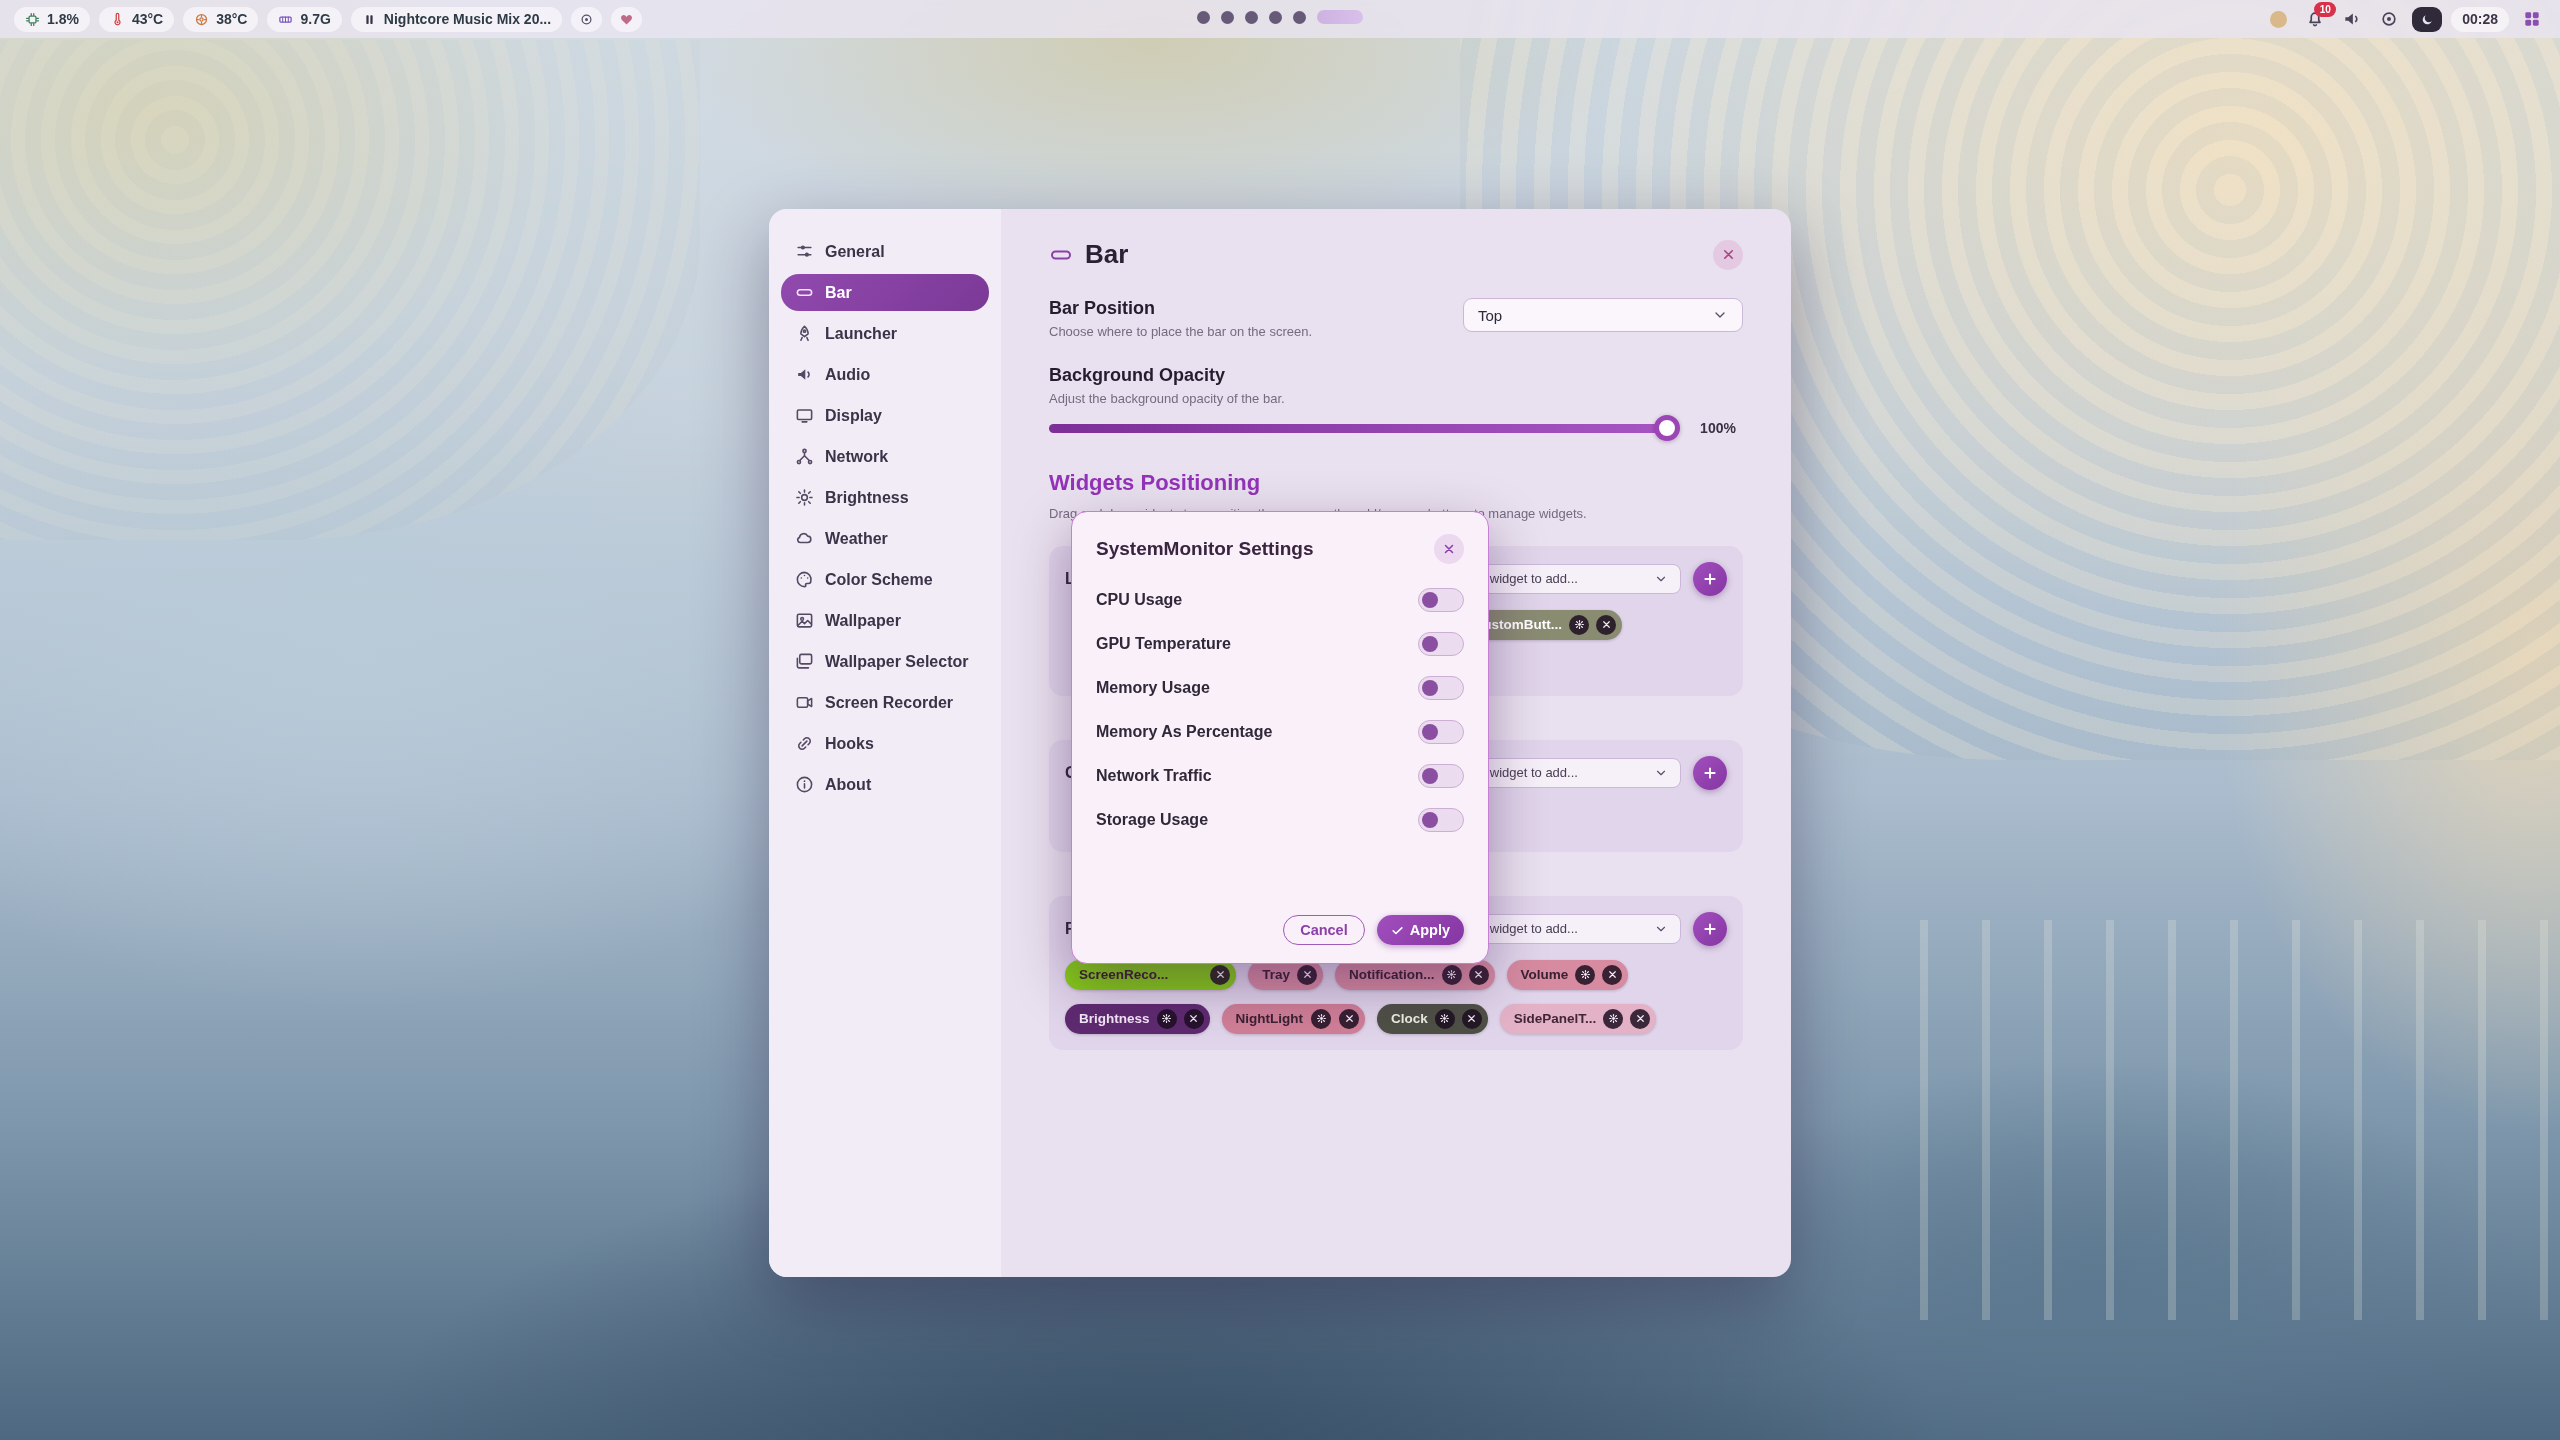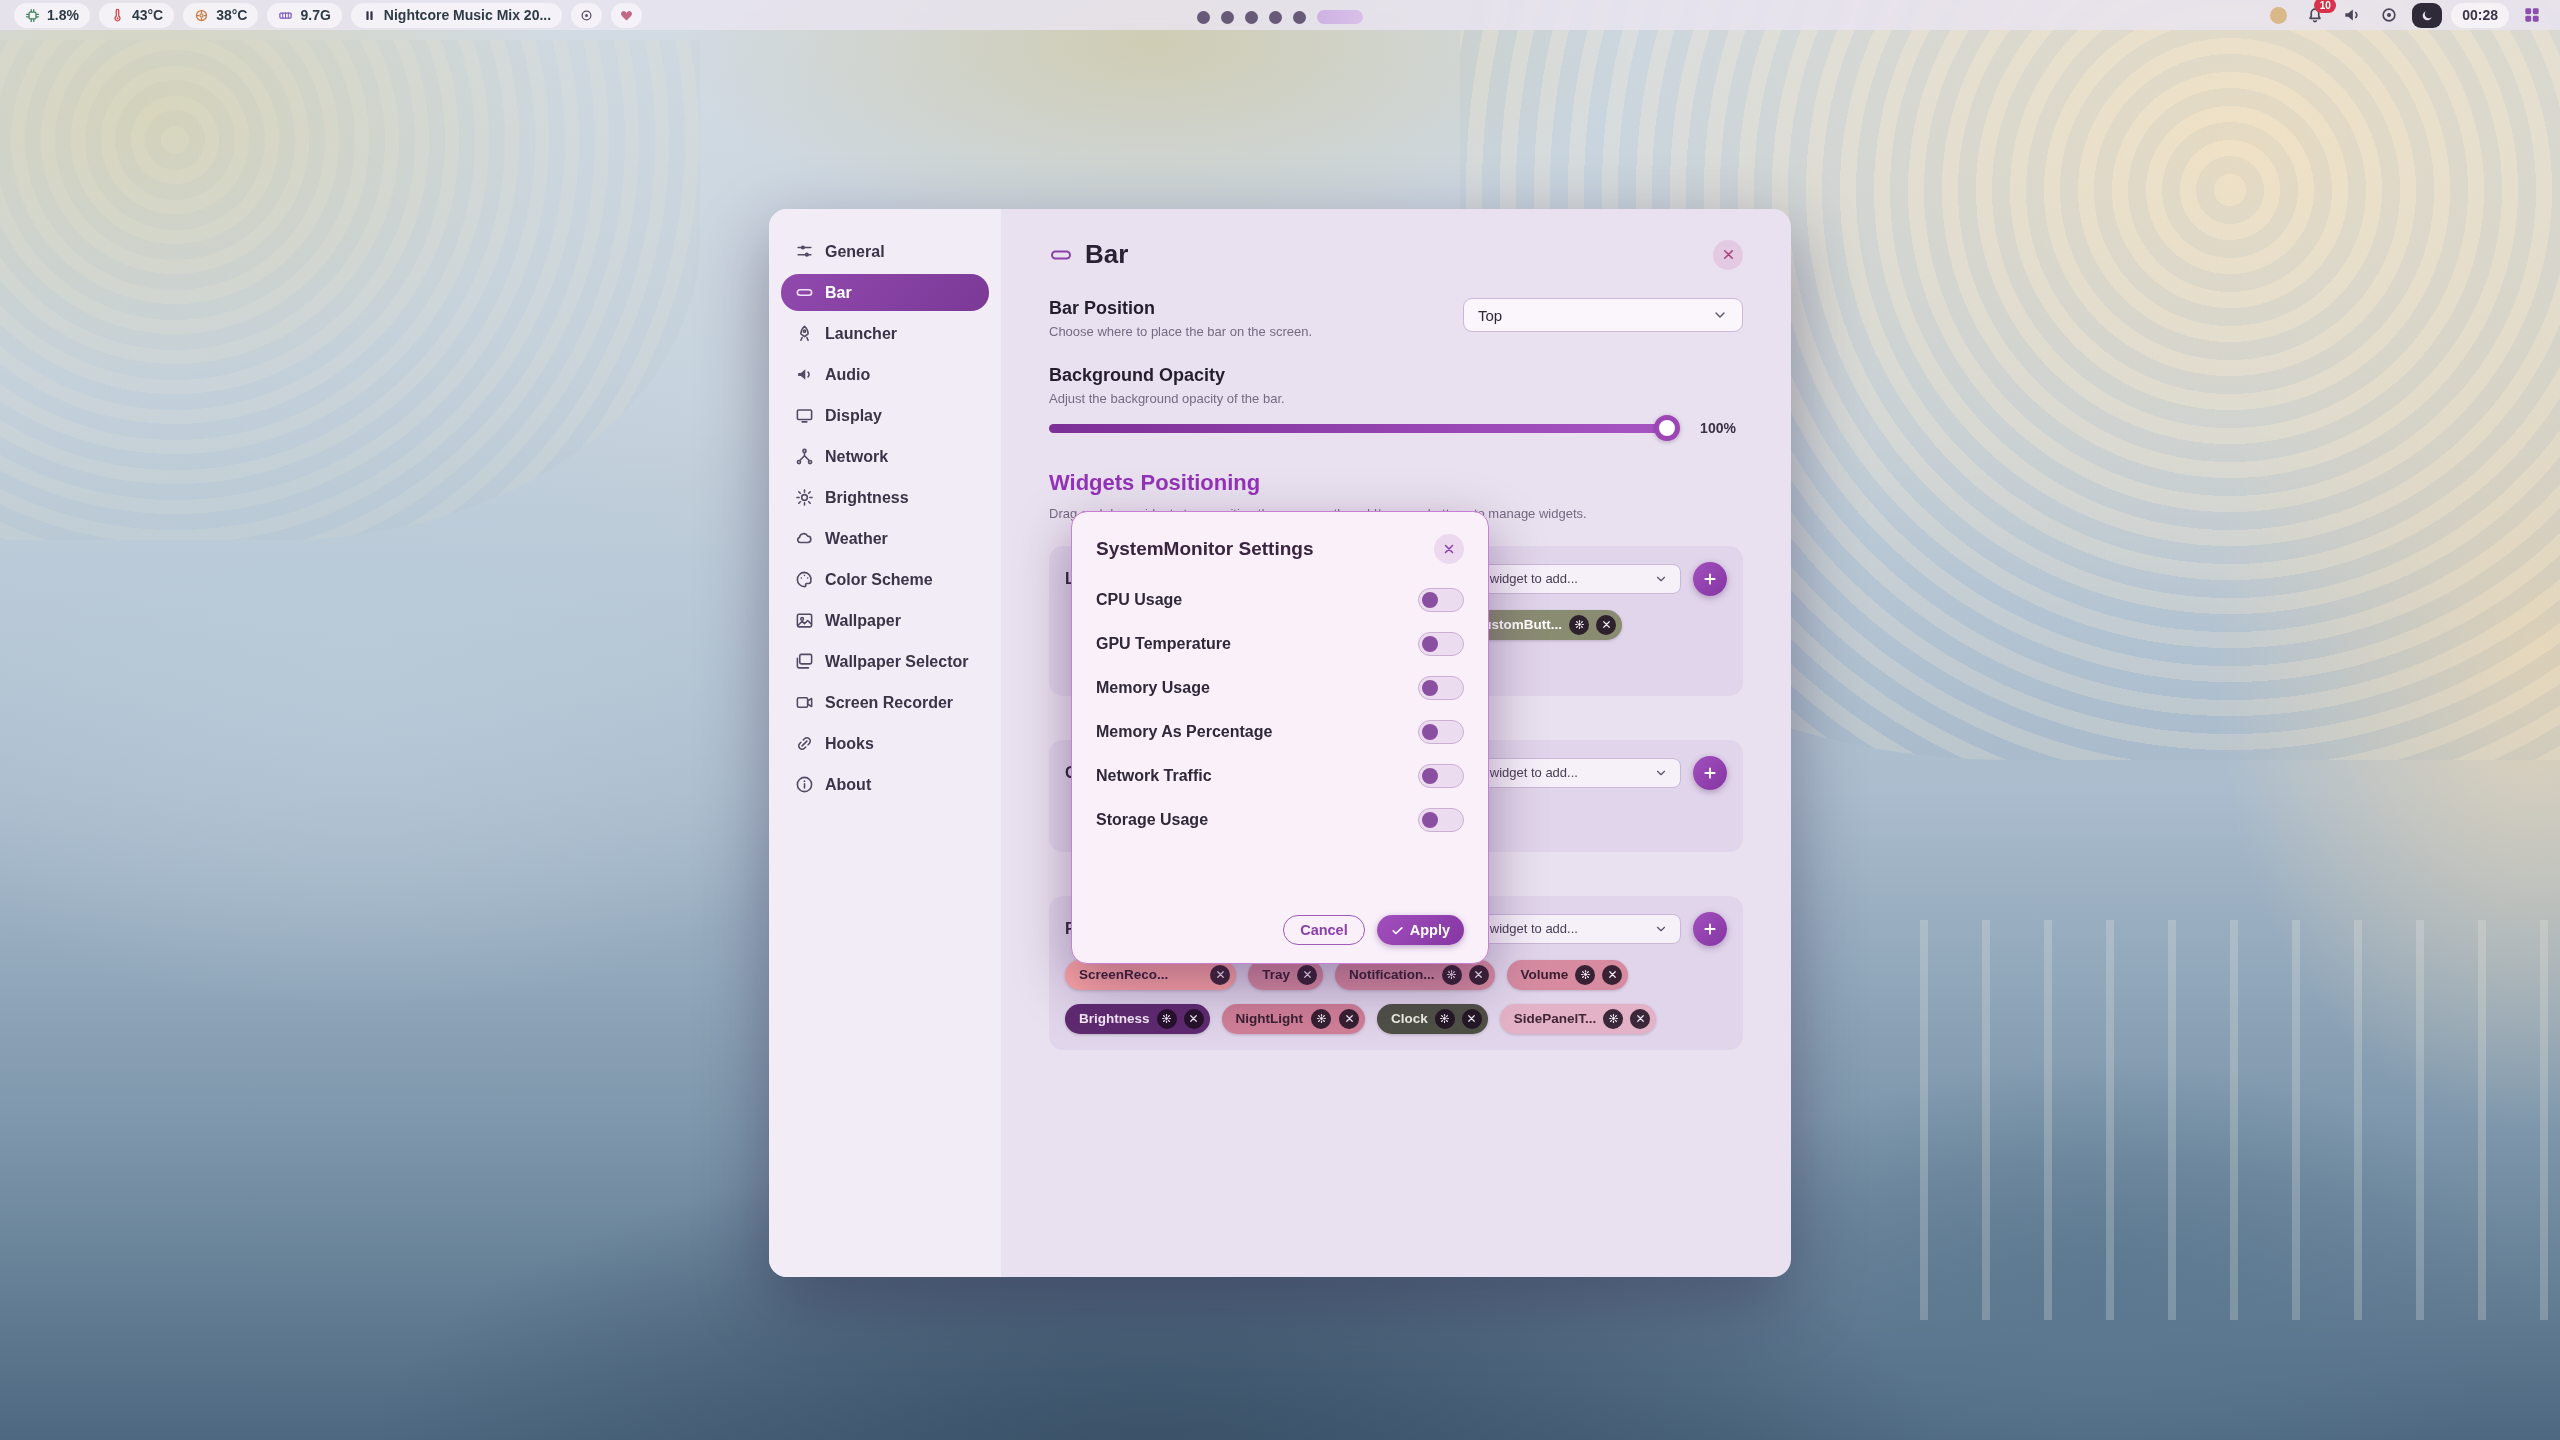--- a/index.html
+++ b/index.html
@@ -18,21 +18,21 @@
       radial-gradient(ellipse 640px 360px at 82% 90%, rgba(91,120,144,.9) 0%, rgba(91,120,144,0) 66%),
       linear-gradient(180deg,#d3dce4 0%,#c6d2dd 30%,#aabccd 55%,#7e97ac 78%,#4d6880 100%);}
   .wp-texture{position:absolute;right:0;top:0;width:1100px;height:760px;opacity:.28;border-radius:0 0 0 50%;
     background:repeating-radial-gradient(circle at 70% 25%, rgba(245,230,200,.7) 0 16px, rgba(120,150,170,.25) 16px 34px);}
   .wp-texture2{position:absolute;left:0;top:40px;width:700px;height:500px;opacity:.2;border-radius:0 0 60% 0;
     background:repeating-radial-gradient(circle at 25% 20%, rgba(225,220,190,.7) 0 14px, rgba(140,160,150,.25) 14px 30px);}
   .wp-railing{position:absolute;right:0;bottom:120px;width:640px;height:400px;opacity:.45;
     background:repeating-linear-gradient(90deg, rgba(235,235,225,.55) 0 8px, rgba(235,235,225,0) 8px 62px);}
 
   
-  .topbar{position:absolute;top:0;left:0;right:0;height:30px;display:flex;align-items:center;
+  .topbar{position:absolute;top:0;left:0;right:0;height:38px;display:flex;align-items:center;
     justify-content:space-between;padding:0 14px;box-sizing:border-box;
     background:rgba(233,228,240,.82);backdrop-filter:blur(4px);z-index:40;}
   .tb-group{display:flex;align-items:center;gap:9px;}
   .tb-pill{display:flex;align-items:center;gap:7px;height:25px;padding:0 11px;border-radius:13px;
     background:rgba(255,255,255,.55);font-size:14px;color:#2e3b46;font-weight:600;}
   .tb-pill .ic{width:15px;height:15px;display:inline-flex;}
   .tb-pill .ic svg{width:100%;height:100%;}
   .tb-small{padding:0 8px;}
   .ws{position:absolute;left:50%;top:0;height:34px;transform:translateX(-50%);display:flex;align-items:center;gap:11px;}
   .ws-dot{width:13px;height:13px;border-radius:50%;background:#675a79;}
@@ -541,21 +541,21 @@
                 <button class="plus-btn">
                   <span style="display:inline-flex;width:16px;height:16px;">
                     <svg viewBox="0 0 24 24" fill="none" stroke="currentColor" stroke-width="2" stroke-linecap="round" stroke-linejoin="round">
                       <path d="M12 5v14M5 12h14" stroke-width="2.8"></path>
                     </svg>
                   </span>
                 </button>
               </div>
             </div>
           <div class="chip-row">
-              <span class="chip" style="background: #fca5a5; color: rgb(58, 33, 50); gap: 42px;">
+              <span class="chip" style="background: #84cc16; color: rgb(58, 33, 50); gap: 42px;">
             <span class="chip-label">ScreenReco...</span>
 
             <span class="chip-btn">
               <span style="display:inline-flex;width:11px;height:11px;">
                     <svg viewBox="0 0 24 24" fill="none" stroke="currentColor" stroke-width="2" stroke-linecap="round" stroke-linejoin="round">
                       <path d="M6 6l12 12M18 6L6 18" stroke-width="2.6"></path>
                     </svg>
                   </span>
             </span>
           </span>

